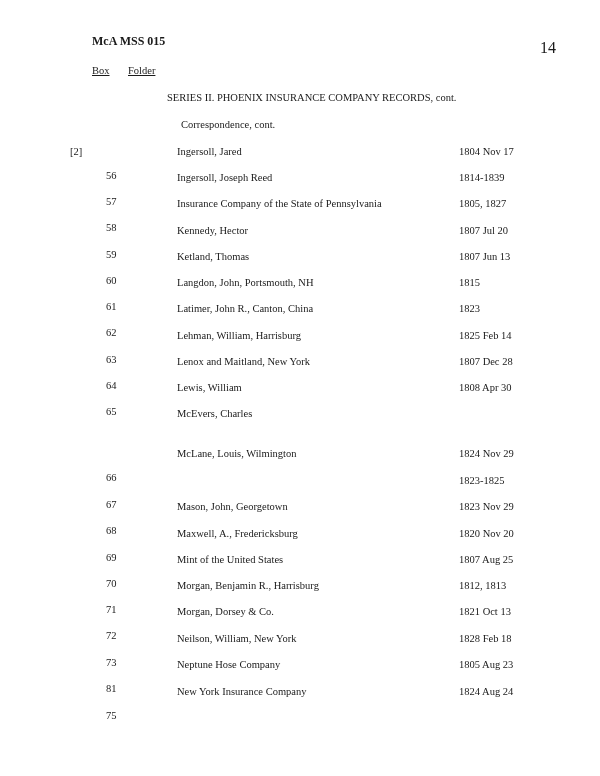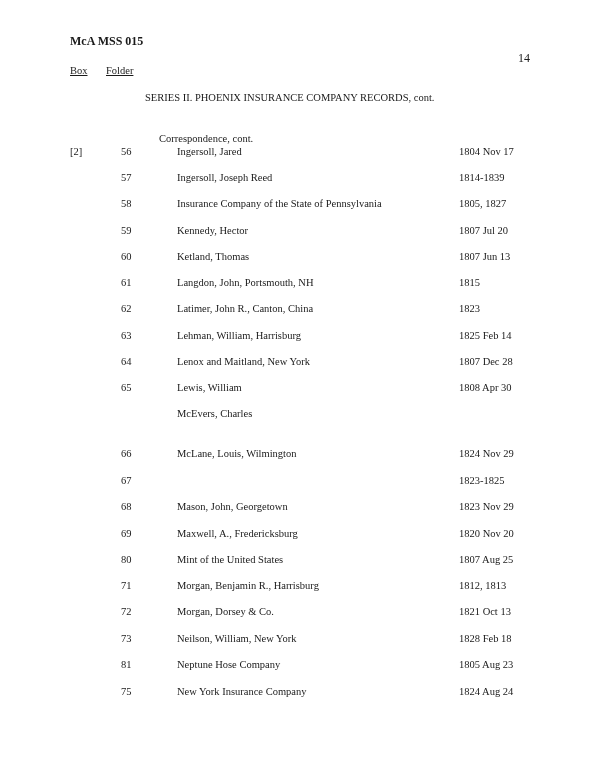--- a/index.html
+++ b/index.html
@@ -1,29 +1,29 @@
 <!DOCTYPE html>
 <html><head>
   <meta charset="utf-8">
   <style>
     html, body { margin: 0; padding: 0; background: #ffffff; }
     body {
       width: 600px; height: 776px; position: relative; overflow: hidden;
       font-family: "Liberation Serif", "DejaVu Serif", serif;
       color: #1a1a1a; font-size: 10.5px;
     }
-    .abs { position: absolute; white-space: nowrap; line-height: 13px; }
+    .abs { position: absolute; white-space: nowrap; line-height: 13px; margin-left: 22px; }
     .title { left: 70px; top: 35px; font-weight: bold; font-size: 12px; }
-    .pagenum { left: 518px; top: 52px; font-size: 12px; }
+    .pagenum { left: 518px; top: 41px; font-size: 16px; }
     .colhead { top: 64px; text-decoration: underline; }
     .series { left: 145px; top: 91px; }
-    .subseries { left: 159px; top: 132px; }
+    .subseries { left: 159px; top: 118px; }
     .row { position: absolute; left: 0; width: 600px; height: 14px; }
     .row .box { position: absolute; left: 70px; }
-    .row .folder { position: absolute; left: 121px; }
+    .row .folder { position: absolute; left: 106px; margin-top: 24px; }
     .row .name { position: absolute; left: 177px; }
     .row .date { position: absolute; left: 459px; }
     .row span { white-space: nowrap; line-height: 13px; }
     .xref { position: absolute; left: 177px; top: 407px; line-height: 14px; white-space: nowrap; }
     .xref .see { display: block; padding-left: 17px; }
   </style>
 </head>
 <body>
 
 <div>
@@ -109,21 +109,21 @@
     <span class="folder">68</span>
     <span class="name">Mason, John, Georgetown</span>
     <span class="date">1823 Nov 29</span>
   </div>
   <div class="row" style="top:527px">
     <span class="folder">69</span>
     <span class="name">Maxwell, A., Fredericksburg</span>
     <span class="date">1820 Nov 20</span>
   </div>
   <div class="row" style="top:553px">
-    <span class="folder">80</span>
+    <span class="folder">70</span>
     <span class="name">Mint of the United States</span>
     <span class="date">1807 Aug 25</span>
   </div>
   <div class="row" style="top:579px">
     <span class="folder">71</span>
     <span class="name">Morgan, Benjamin R., Harrisburg</span>
     <span class="date">1812, 1813</span>
   </div>
   <div class="row" style="top:605px">
     <span class="folder">72</span>

